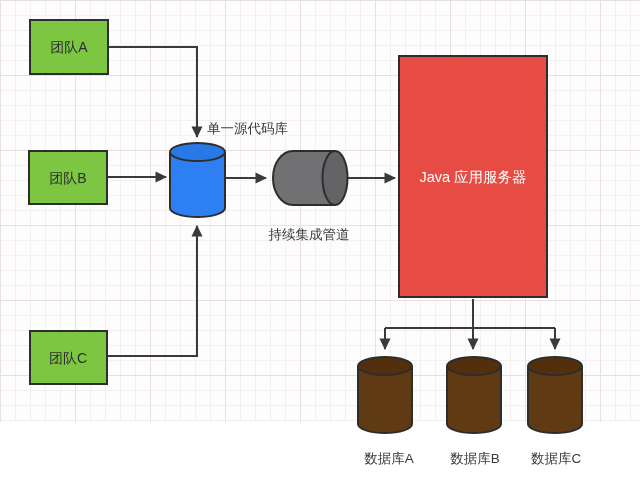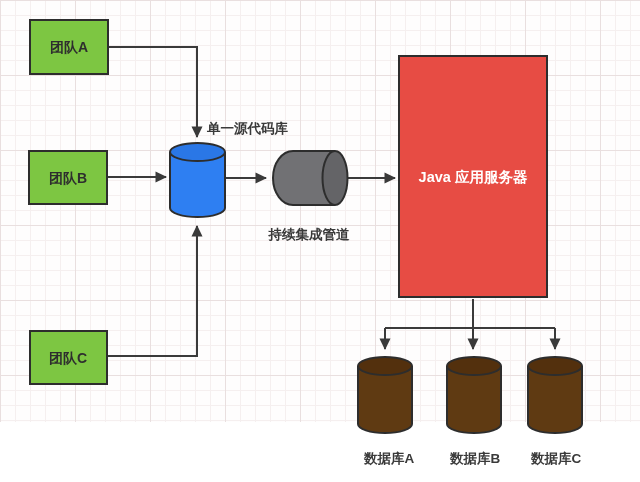--- a/index.html
+++ b/index.html
@@ -9,21 +9,20 @@
   }
   .stage{
     position:relative;width:640px;height:422px;
     background-color:#fefdfd;
     background-image:
       linear-gradient(to right,#e9dfdf 1px,transparent 1px),
       linear-gradient(to bottom,#e9dfdf 1px,transparent 1px),
       linear-gradient(to right,#f5efef 1px,transparent 1px),
       linear-gradient(to bottom,#f5efef 1px,transparent 1px);
     background-size:75px 75px,75px 75px,15px 15px,15px 15px;
-    font-weight:bold;
   }
   svg{position:absolute;top:0;left:0;}
   .edge{fill:none;stroke:#3a3a3a;stroke-width:2;}
   .outline{stroke:#2d2d2d;stroke-width:2;}
   .lbl{font-size:13.5px;fill:#3a3a3a;}
   .node-lbl{font-size:14px;fill:#2e2e2e;}
   .server-lbl{font-size:14.5px;}
 </style>
 </head>
 <body>

